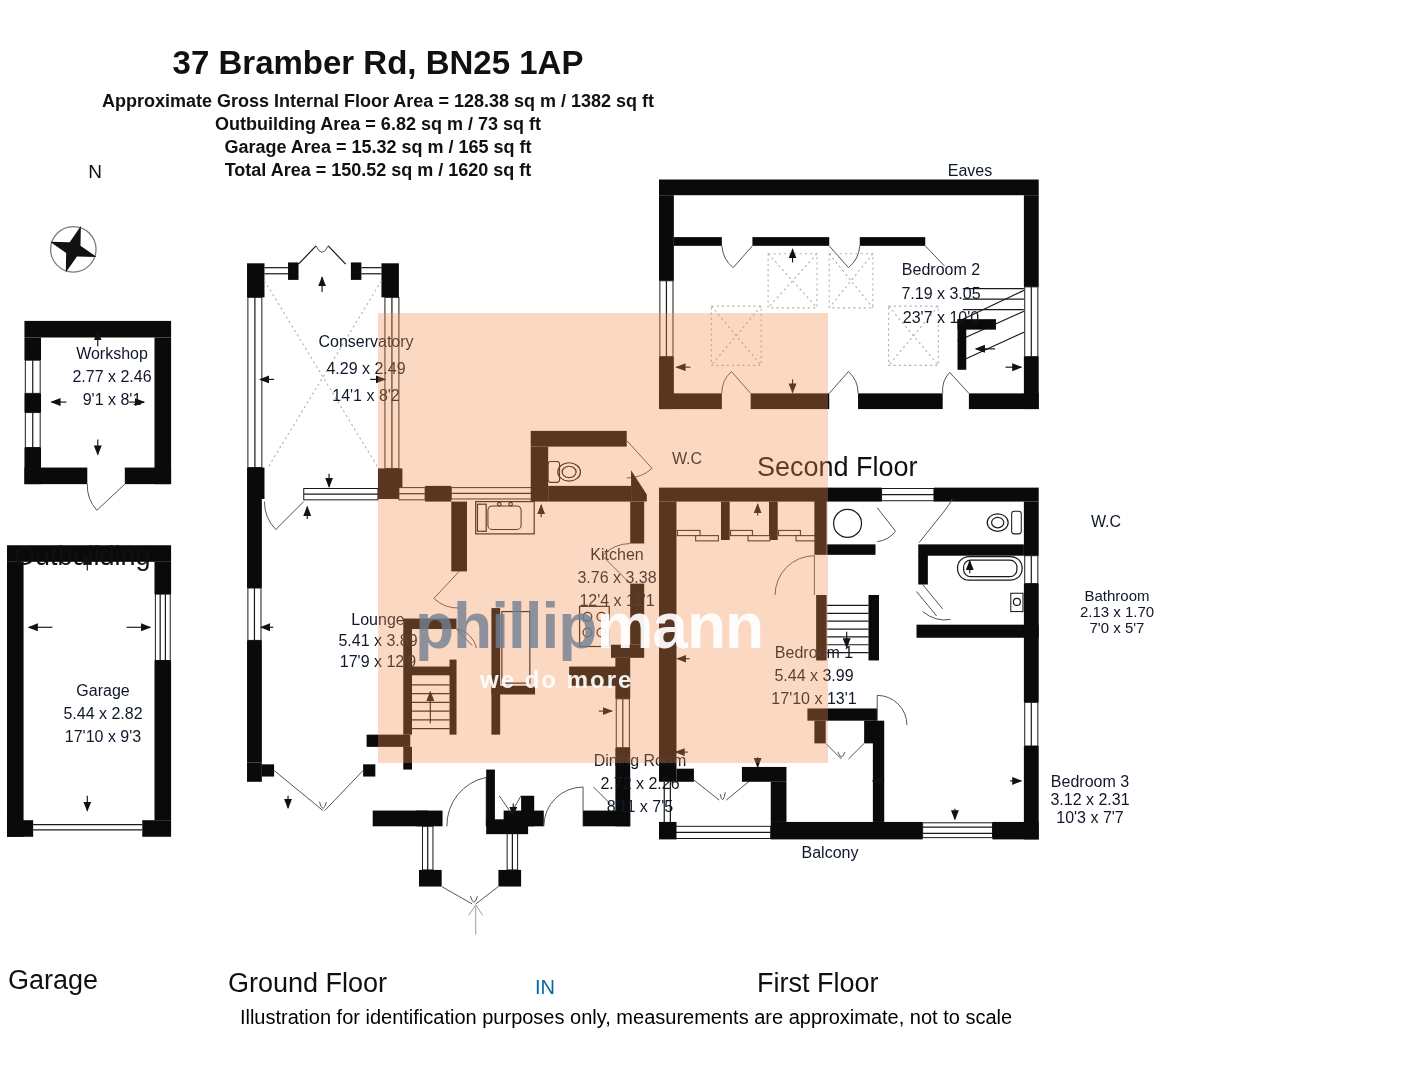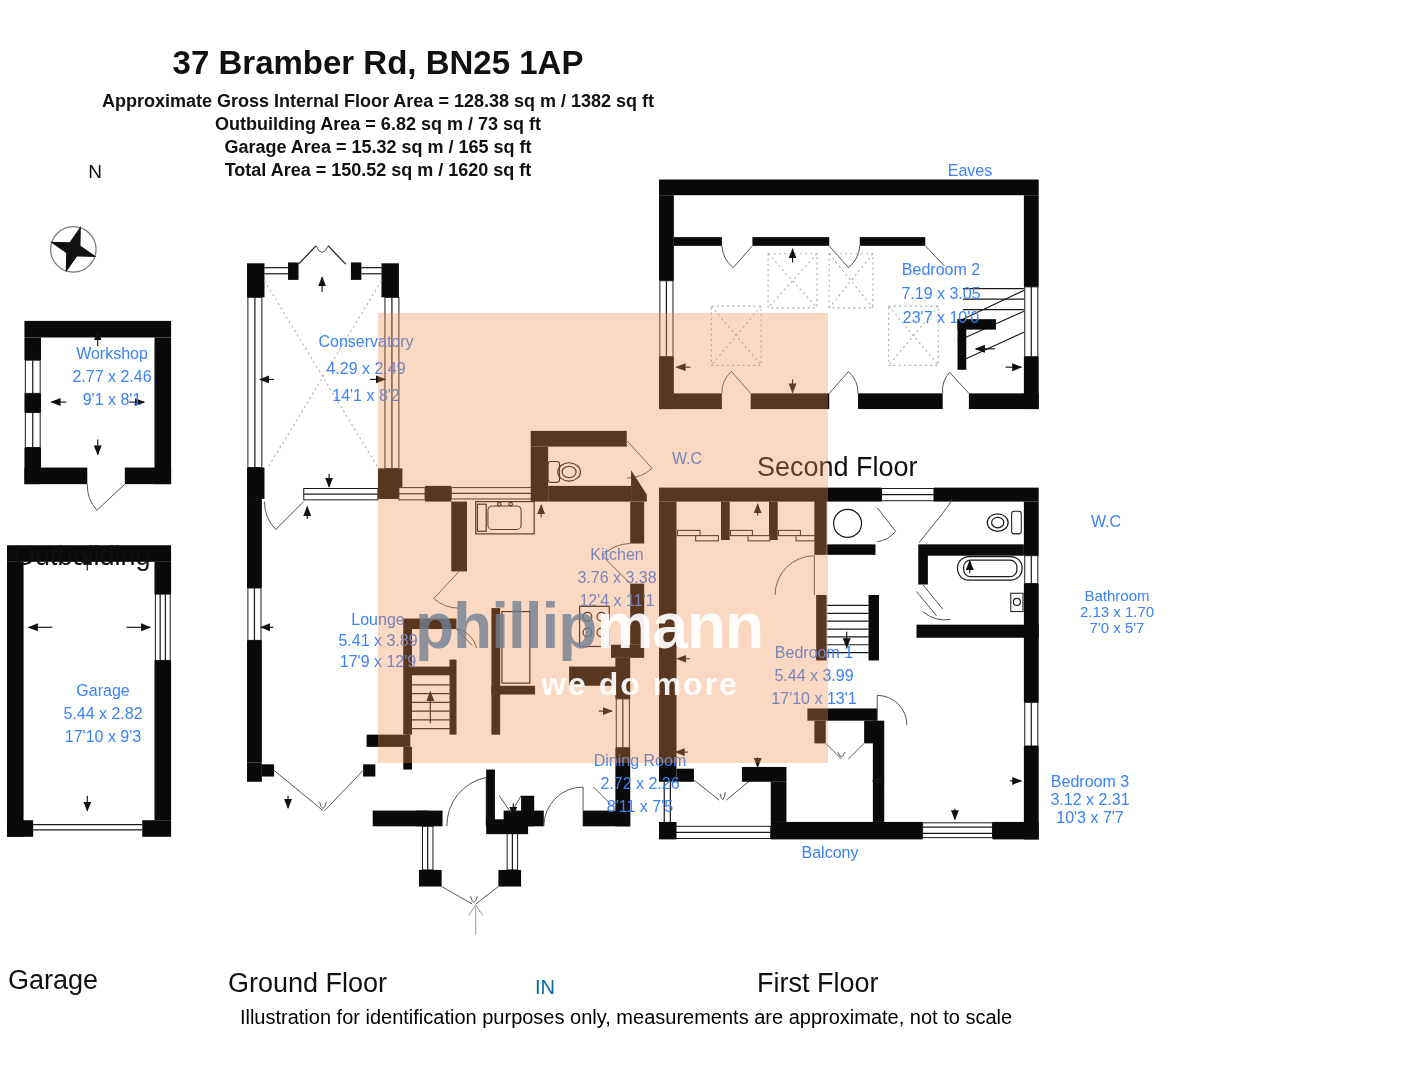--- a/index.html
+++ b/index.html
@@ -8,27 +8,27 @@
   .layer{position:absolute;left:0;top:0;width:100%;height:100%;}
   svg.plan{z-index:1;}
   .labels{z-index:2;}
   .overlay{position:absolute;z-index:3;left:378px;top:313px;width:450px;height:450px;
            background:rgba(242,140,74,.34);pointer-events:none;}
   .watermark{position:absolute;z-index:4;pointer-events:none;}
   .wm-line1{position:absolute;left:415px;top:594px;font-size:64px;font-weight:bold;
             letter-spacing:-1px;line-height:1;white-space:nowrap;}
   .wm-phillip{color:rgba(113,128,146,.8);text-align:center;}
   .wm-mann{color:rgba(255,255,255,.93);}
-  .wm-line2{position:absolute;left:480px;top:666px;width:320px;text-align:center;
-            font-size:32px;font-weight:bold;letter-spacing:2px;color:rgba(255,255,255,.93);}
+  .wm-line2{position:absolute;left:480px;top:666px;width:320px;text-align:left;
+            font-size:24px;font-weight:bold;letter-spacing:2px;color:rgba(255,255,255,.93);}
   .header{position:absolute;left:58px;top:44px;width:640px;text-align:center;z-index:2;}
   .title{font-size:33px;font-weight:bold;margin-bottom:8px;}
   .area-line{font-size:18px;font-weight:bold;line-height:23px;}
   .rl{position:absolute;transform:translate(-50%,-50%);text-align:center;font-size:16px;
-      line-height:21px;color:#3b82f6;white-space:nowrap;}
+      line-height:21px;color:#0f172a;white-space:nowrap;}
   .rl.lh23{line-height:23px}.rl.lh24{line-height:24px}.rl.lh27{line-height:27px}
   .rl.lh18{line-height:18px}.rl.sm{font-size:15px;line-height:16px}
   .sl{position:absolute;font-size:27px;color:#101010;white-space:nowrap;margin-top:36px;}
   .disclaimer{position:absolute;left:0;top:1006px;width:1188px;text-align:center;
               font-size:20px;color:#000;z-index:2;padding-left:32px;}
   .compass-n{position:absolute;left:95px;top:172px;transform:translate(-50%,-50%);
              font-size:19px;color:#111;z-index:2;}
   .in-label{position:absolute;left:545px;top:987px;transform:translate(-50%,-50%);
             font-size:20px;color:#0369a1;z-index:2;}
   

